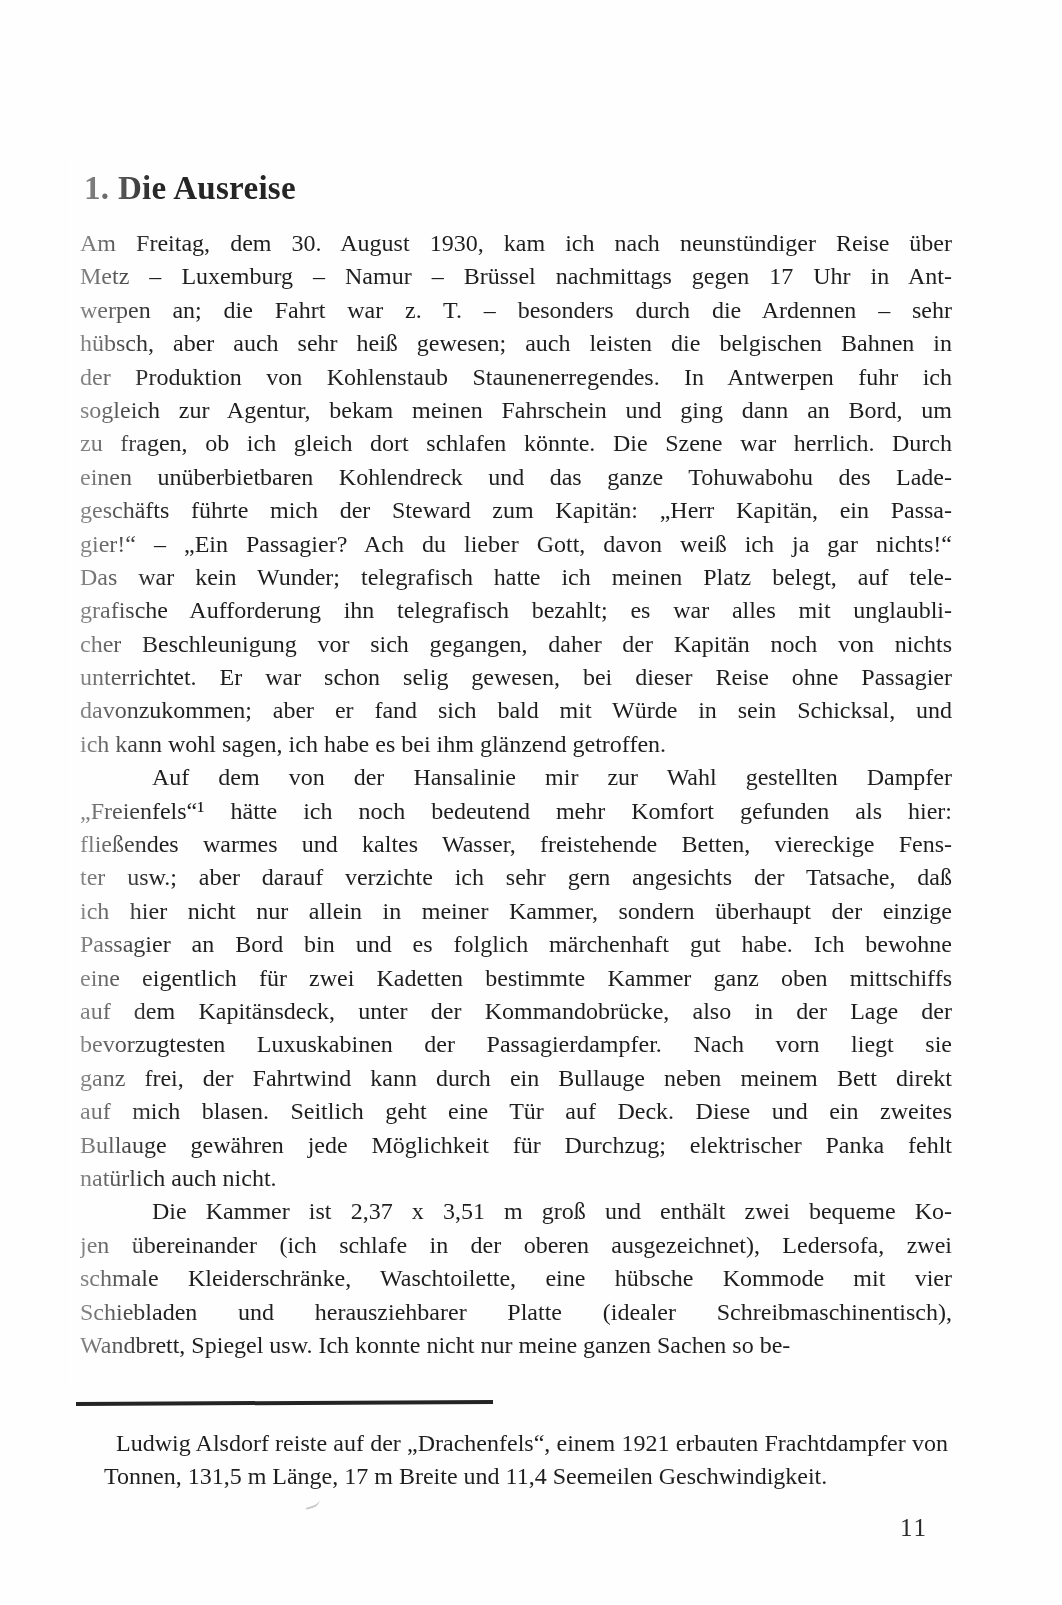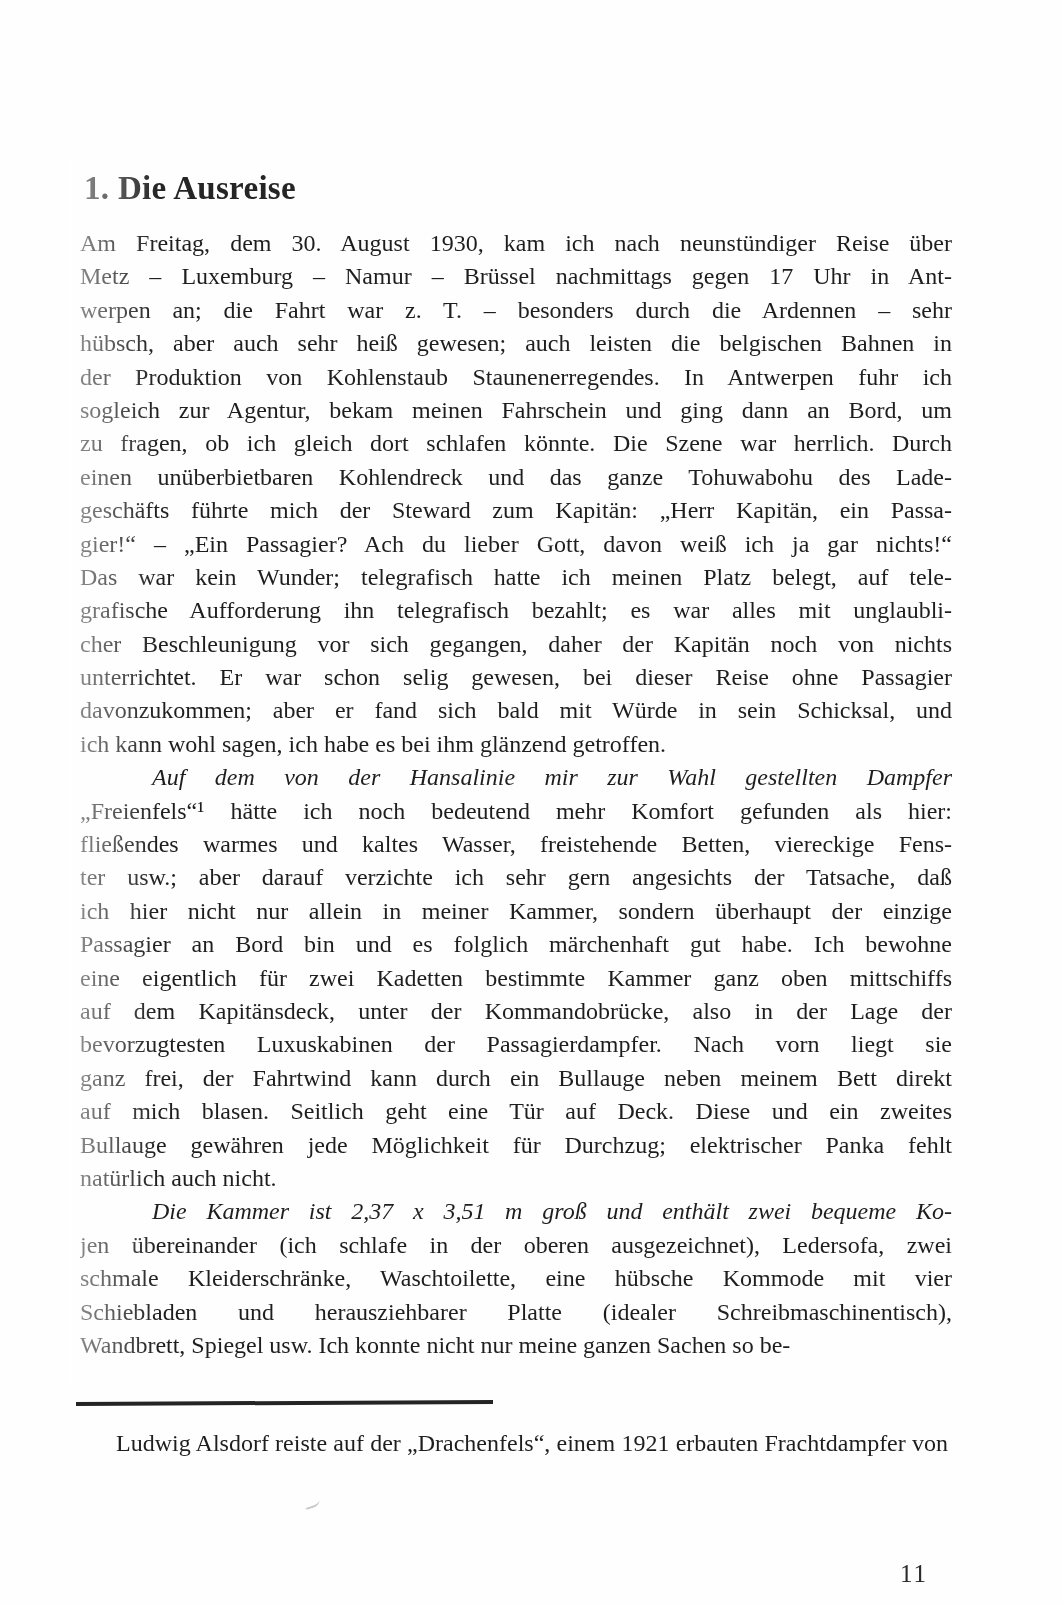--- a/index.html
+++ b/index.html
@@ -43,21 +43,20 @@
   }
   .line.justified {
     white-space: normal;
     overflow: hidden;
   }
   .line.para-last {
     text-align-last: left;
   }
   .line.indent {
     padding-left: 72px;
-    font-style: italic;
   }
   .footnote-rule {
     position: absolute;
     left: 76px;
     top: 1401px;
     width: 417px;
     height: 4px;
     background: #242424;
     transform: rotate(-0.25deg);
   }
@@ -79,21 +78,21 @@
   }
   .fn-line.para-last {
     text-align-last: left;
   }
   .fn-line.indent {
     padding-left: 12px;
   }
   .page-number {
     position: absolute;
     left: 900px;
-    top: 1560px;
+    top: 1514px;
     font-size: 25px;
     letter-spacing: 2px;
     color: #2a2a2a;
     text-align: right;
   }
   
   .scan-fade {
     position: absolute;
     left: 68px;
     top: 160px;
@@ -157,20 +156,21 @@
       <div class="line justified">jen übereinander (ich schlafe in der oberen ausgezeichnet), Ledersofa, zwei</div>
       <div class="line justified">schmale Kleiderschränke, Waschtoilette, eine hübsche Kommode mit vier</div>
       <div class="line justified">Schiebladen und herausziehbarer Platte (idealer Schreibmaschinentisch),</div>
       <div class="line justified para-last">Wandbrett, Spiegel usw. Ich konnte nicht nur meine ganzen Sachen so be-</div>
     </div>
 
   <div class="footnote-rule"></div>
 
   <div class="footnote" id="footnote">
       <div class="fn-line indent">Ludwig Alsdorf reiste auf der „Drachenfels“, einem 1921 erbauten Frachtdampfer von 9200</div>
+      <div class="fn-line para-last">Tonnen, 131,5 m Länge, 17 m Breite und 11,4 Seemeilen Geschwindigkeit.</div>
     </div>
 
   <div class="scan-artifact"></div>
 
   <div class="page-number">11</div>
 
   <div class="scan-fade"></div>
 </div>
 
 </body></html>

